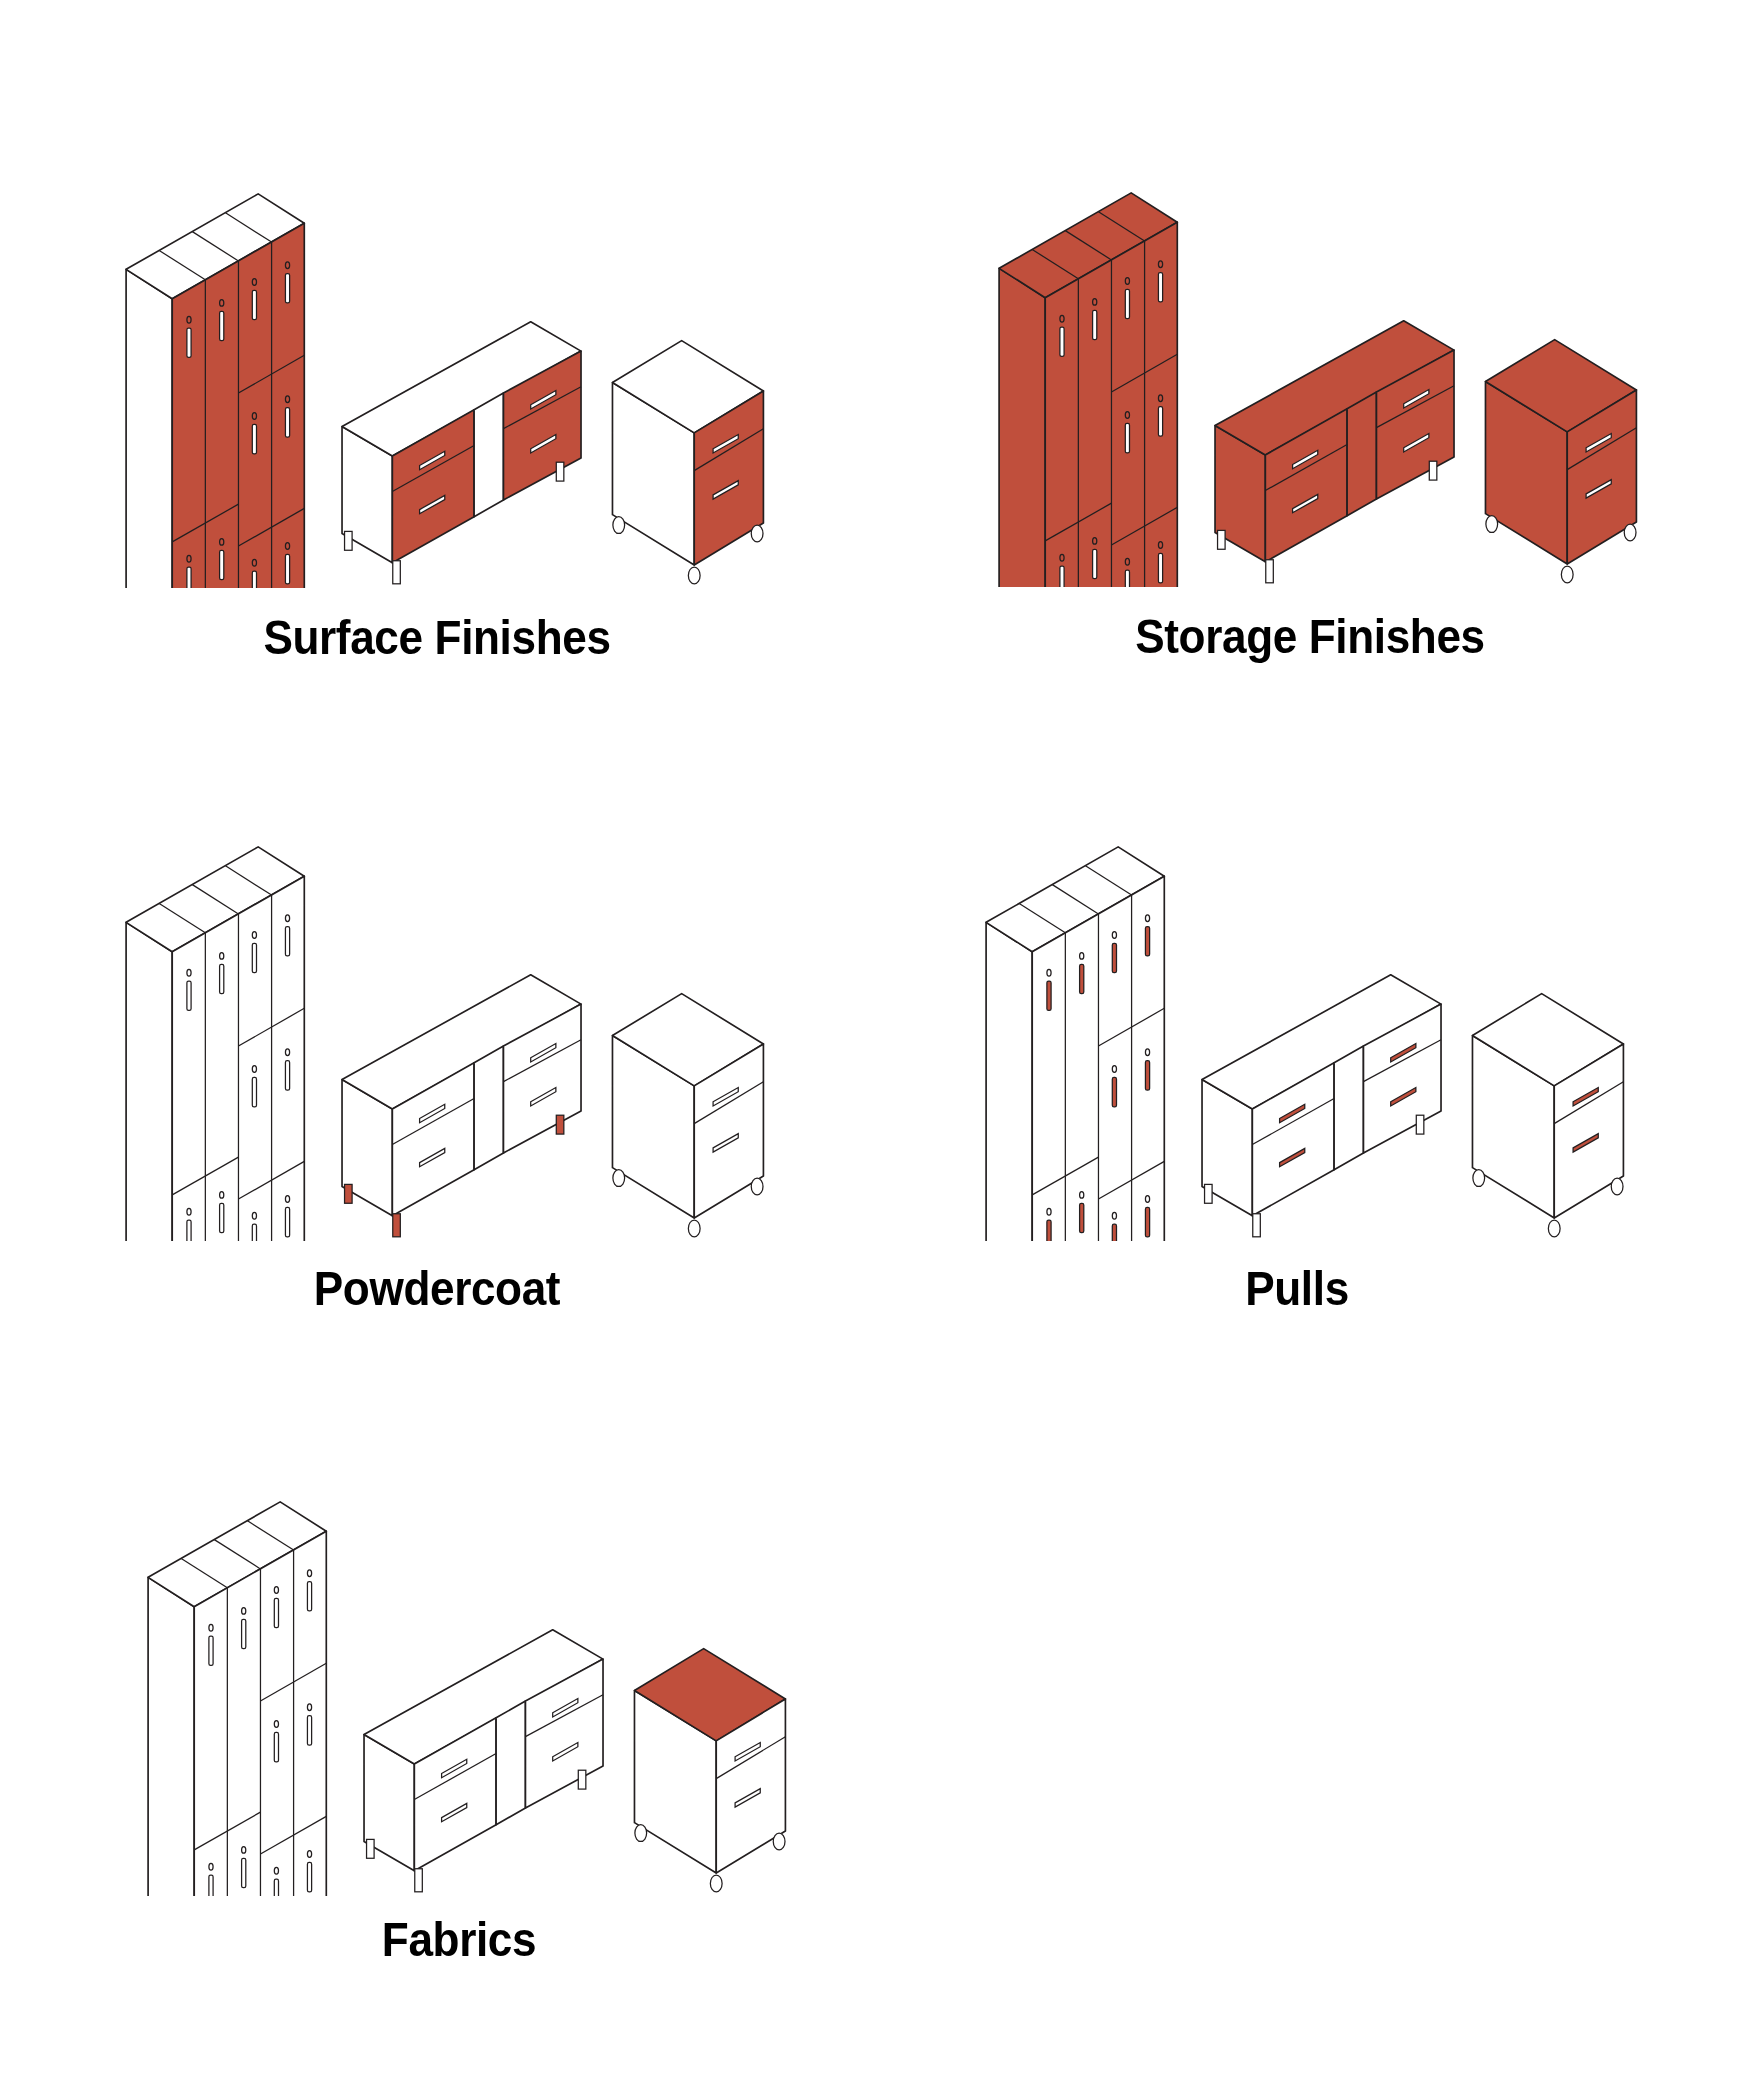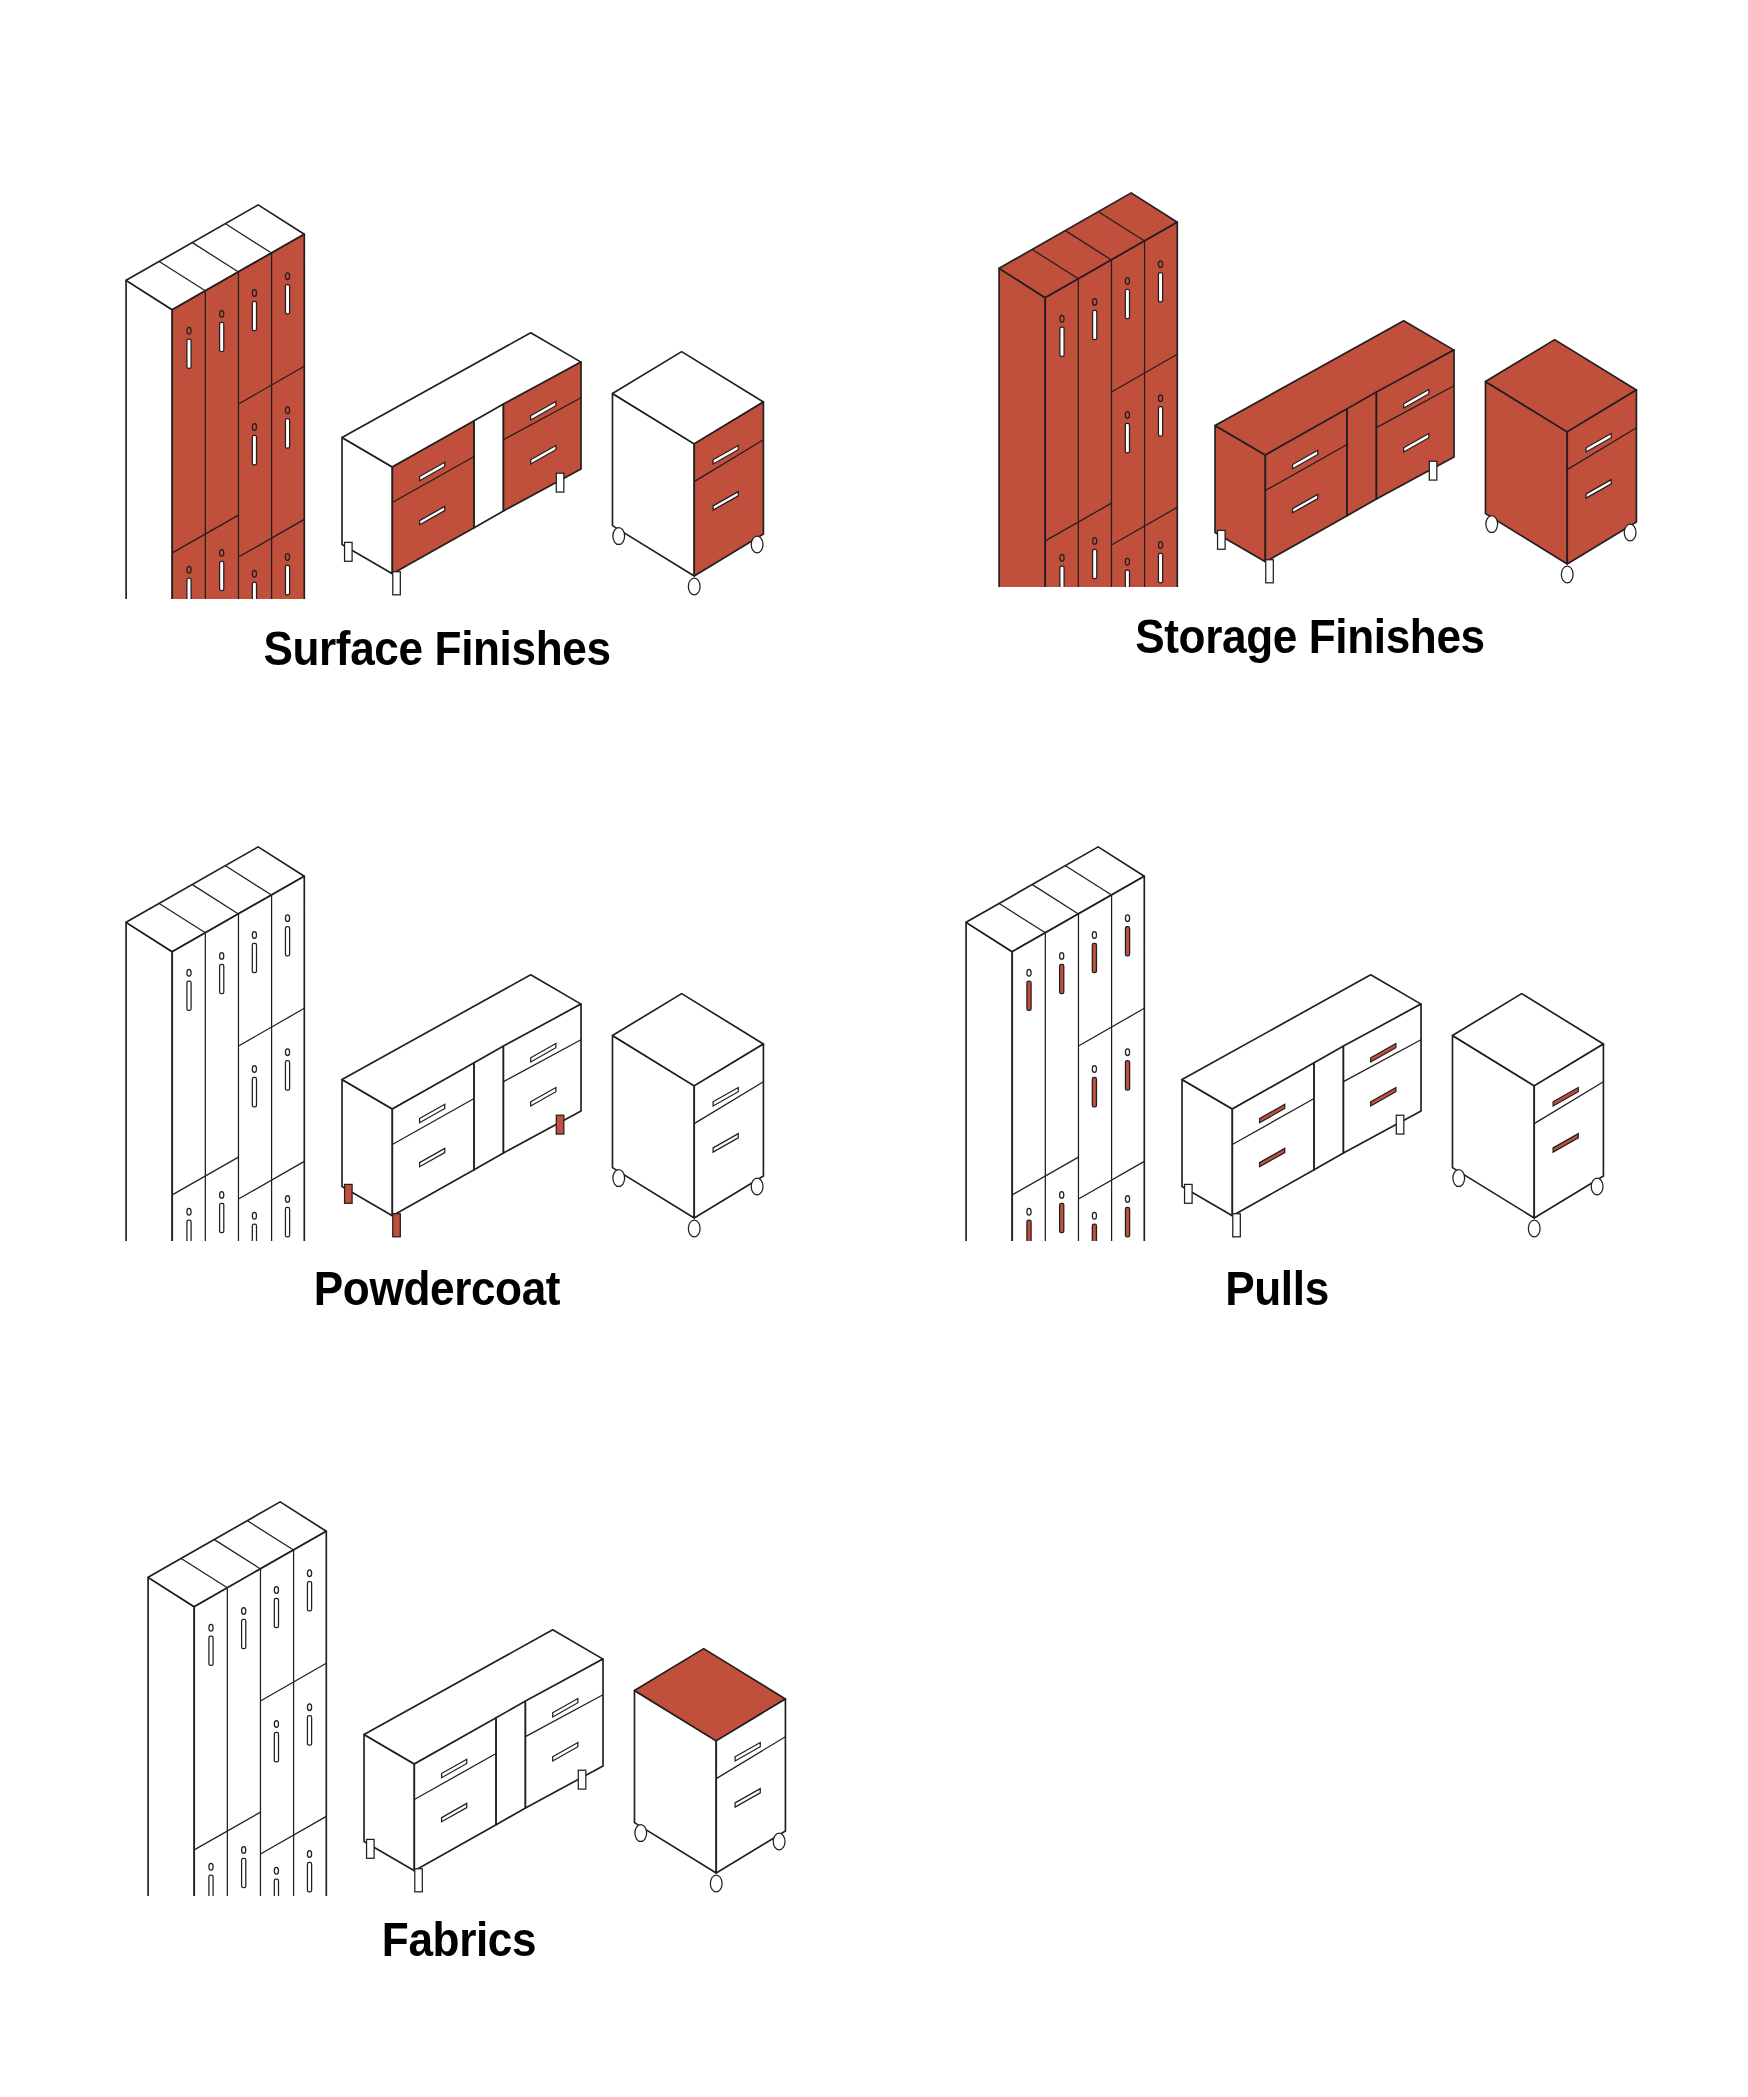--- a/index.html
+++ b/index.html
@@ -8,21 +8,21 @@
   .panel { position: absolute; width: 874px; height: 654px; }
   .panel svg { position: absolute; left: 0; top: 0; }
   .panel-label { position: absolute; left: 0; width: 100%; text-align: center;
                  font-family: "Liberation Sans", sans-serif; font-weight: bold;
                  font-size: 49px; color: #000; transform: scaleX(0.9); letter-spacing: -0.4px; }
 </style>
 </head>
 <body>
 
 <div id="stage">
-    <div class="panel" style="left: 0px; top: 12px;">
+    <div class="panel" style="left: 0px; top: 1px;">
       <svg width="874" height="587" viewBox="0 0 2083 1400">
         <polygon points="300,640 410,710 410,1710 300,1640" fill="#FFFFFF" stroke="#231F20" stroke-width="4" stroke-linejoin="round"></polygon>
         <polygon points="300,640 615,460 725,530 410,710" fill="#FFFFFF" stroke="#231F20" stroke-width="4" stroke-linejoin="round"></polygon>
         <line x1="379" y1="595" x2="489" y2="665" stroke="#231F20" stroke-width="3"></line>
         <line x1="458" y1="550" x2="568" y2="620" stroke="#231F20" stroke-width="3"></line>
         <line x1="537" y1="505" x2="647" y2="575" stroke="#231F20" stroke-width="3"></line>
         <polygon points="410,710 725,530 725,1530 410,1710" fill="#C04F3C" stroke="#231F20" stroke-width="4" stroke-linejoin="round"></polygon>
         <line x1="489" y1="665" x2="489" y2="1665" stroke="#231F20" stroke-width="3"></line>
         <line x1="568" y1="620" x2="568" y2="1620" stroke="#231F20" stroke-width="3"></line>
         <line x1="647" y1="575" x2="647" y2="1575" stroke="#231F20" stroke-width="3"></line>
@@ -206,21 +206,21 @@
         <polygon points="1655,1030 1820,930 1820,1245 1655,1345" fill="#FFFFFF" stroke="#231F20" stroke-width="4" stroke-linejoin="round"></polygon>
         <line x1="1655" y1="1120" x2="1820" y2="1020" stroke="#231F20" stroke-width="3"></line>
         <polygon points="1700,1068 1760,1034 1760,1044 1700,1078" fill="#FFFFFF" stroke="#231F20" stroke-width="3"></polygon>
         <polygon points="1700,1178 1760,1144 1760,1154 1700,1188" fill="#FFFFFF" stroke="#231F20" stroke-width="3"></polygon>
         <ellipse cx="1475" cy="1250" rx="14" ry="20" fill="#FFFFFF" stroke="#231F20" stroke-width="3"></ellipse>
         <ellipse cx="1655" cy="1370" rx="14" ry="20" fill="#FFFFFF" stroke="#231F20" stroke-width="3"></ellipse>
         <ellipse cx="1805" cy="1270" rx="14" ry="20" fill="#FFFFFF" stroke="#231F20" stroke-width="3"></ellipse>
       </svg>
     <div class="panel-label" style="top:606px">Powdercoat</div>
     </div>
-    <div class="panel" style="left: 840px; top: 654px;">
+    <div class="panel" style="left: 860px; top: 654px;">
       <svg width="874" height="587" viewBox="0 0 2083 1400">
         <polygon points="300,640 410,710 410,1710 300,1640" fill="#FFFFFF" stroke="#231F20" stroke-width="4" stroke-linejoin="round"></polygon>
         <polygon points="300,640 615,460 725,530 410,710" fill="#FFFFFF" stroke="#231F20" stroke-width="4" stroke-linejoin="round"></polygon>
         <line x1="379" y1="595" x2="489" y2="665" stroke="#231F20" stroke-width="3"></line>
         <line x1="458" y1="550" x2="568" y2="620" stroke="#231F20" stroke-width="3"></line>
         <line x1="537" y1="505" x2="647" y2="575" stroke="#231F20" stroke-width="3"></line>
         <polygon points="410,710 725,530 725,1530 410,1710" fill="#FFFFFF" stroke="#231F20" stroke-width="4" stroke-linejoin="round"></polygon>
         <line x1="489" y1="665" x2="489" y2="1665" stroke="#231F20" stroke-width="3"></line>
         <line x1="568" y1="620" x2="568" y2="1620" stroke="#231F20" stroke-width="3"></line>
         <line x1="647" y1="575" x2="647" y2="1575" stroke="#231F20" stroke-width="3"></line>

